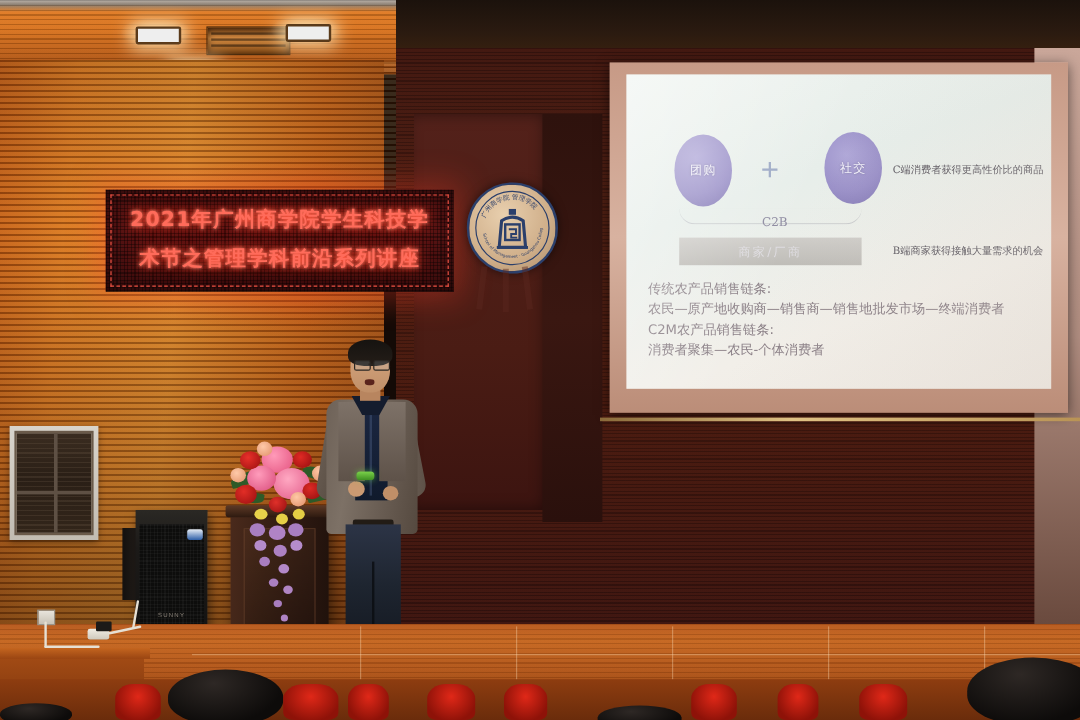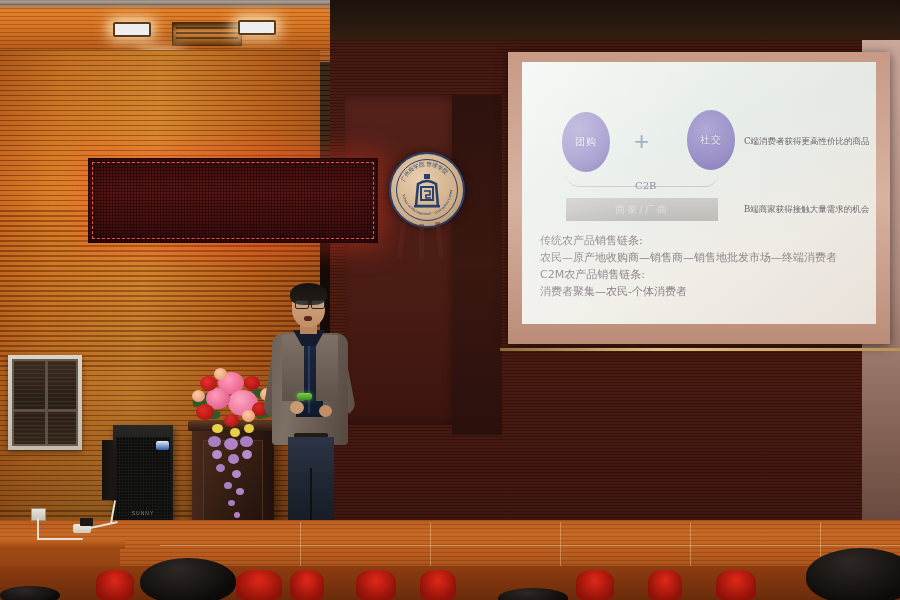--- a/index.html
+++ b/index.html
@@ -389,20 +389,22 @@
   </div>
   <div class="wall-emblem-panel"></div>
   <div class="wall-mid-dark"></div>
   <div class="wall-far-right"></div>
 
   <div class="led-glow-wall"></div>
   <div class="led">
     <div class="led-grid"></div>
     <div class="led-border"></div>
     <div class="led-text">
+      <div>2021年广州商学院学生科技学</div>
+      <div>术节之管理学科前沿系列讲座</div>
     </div>
   </div>
 
   <div class="emblem">
     <div class="emblem-ring"></div>
     <svg class="emblem-mark" viewBox="0 0 32 34">
       <rect x="13" y="0" width="6" height="5" fill="#2b3f6b"></rect>
       <path d="M5 32 L7 10 Q16 4 25 10 L27 32 Z" fill="none" stroke="#2b3f6b" stroke-width="2.6"></path>
       <rect x="10" y="13" width="12" height="13" fill="none" stroke="#2b3f6b" stroke-width="2"></rect>
       <path d="M13 17 h6 v4 h-4 v3 h5" fill="none" stroke="#2b3f6b" stroke-width="1.6"></path>

